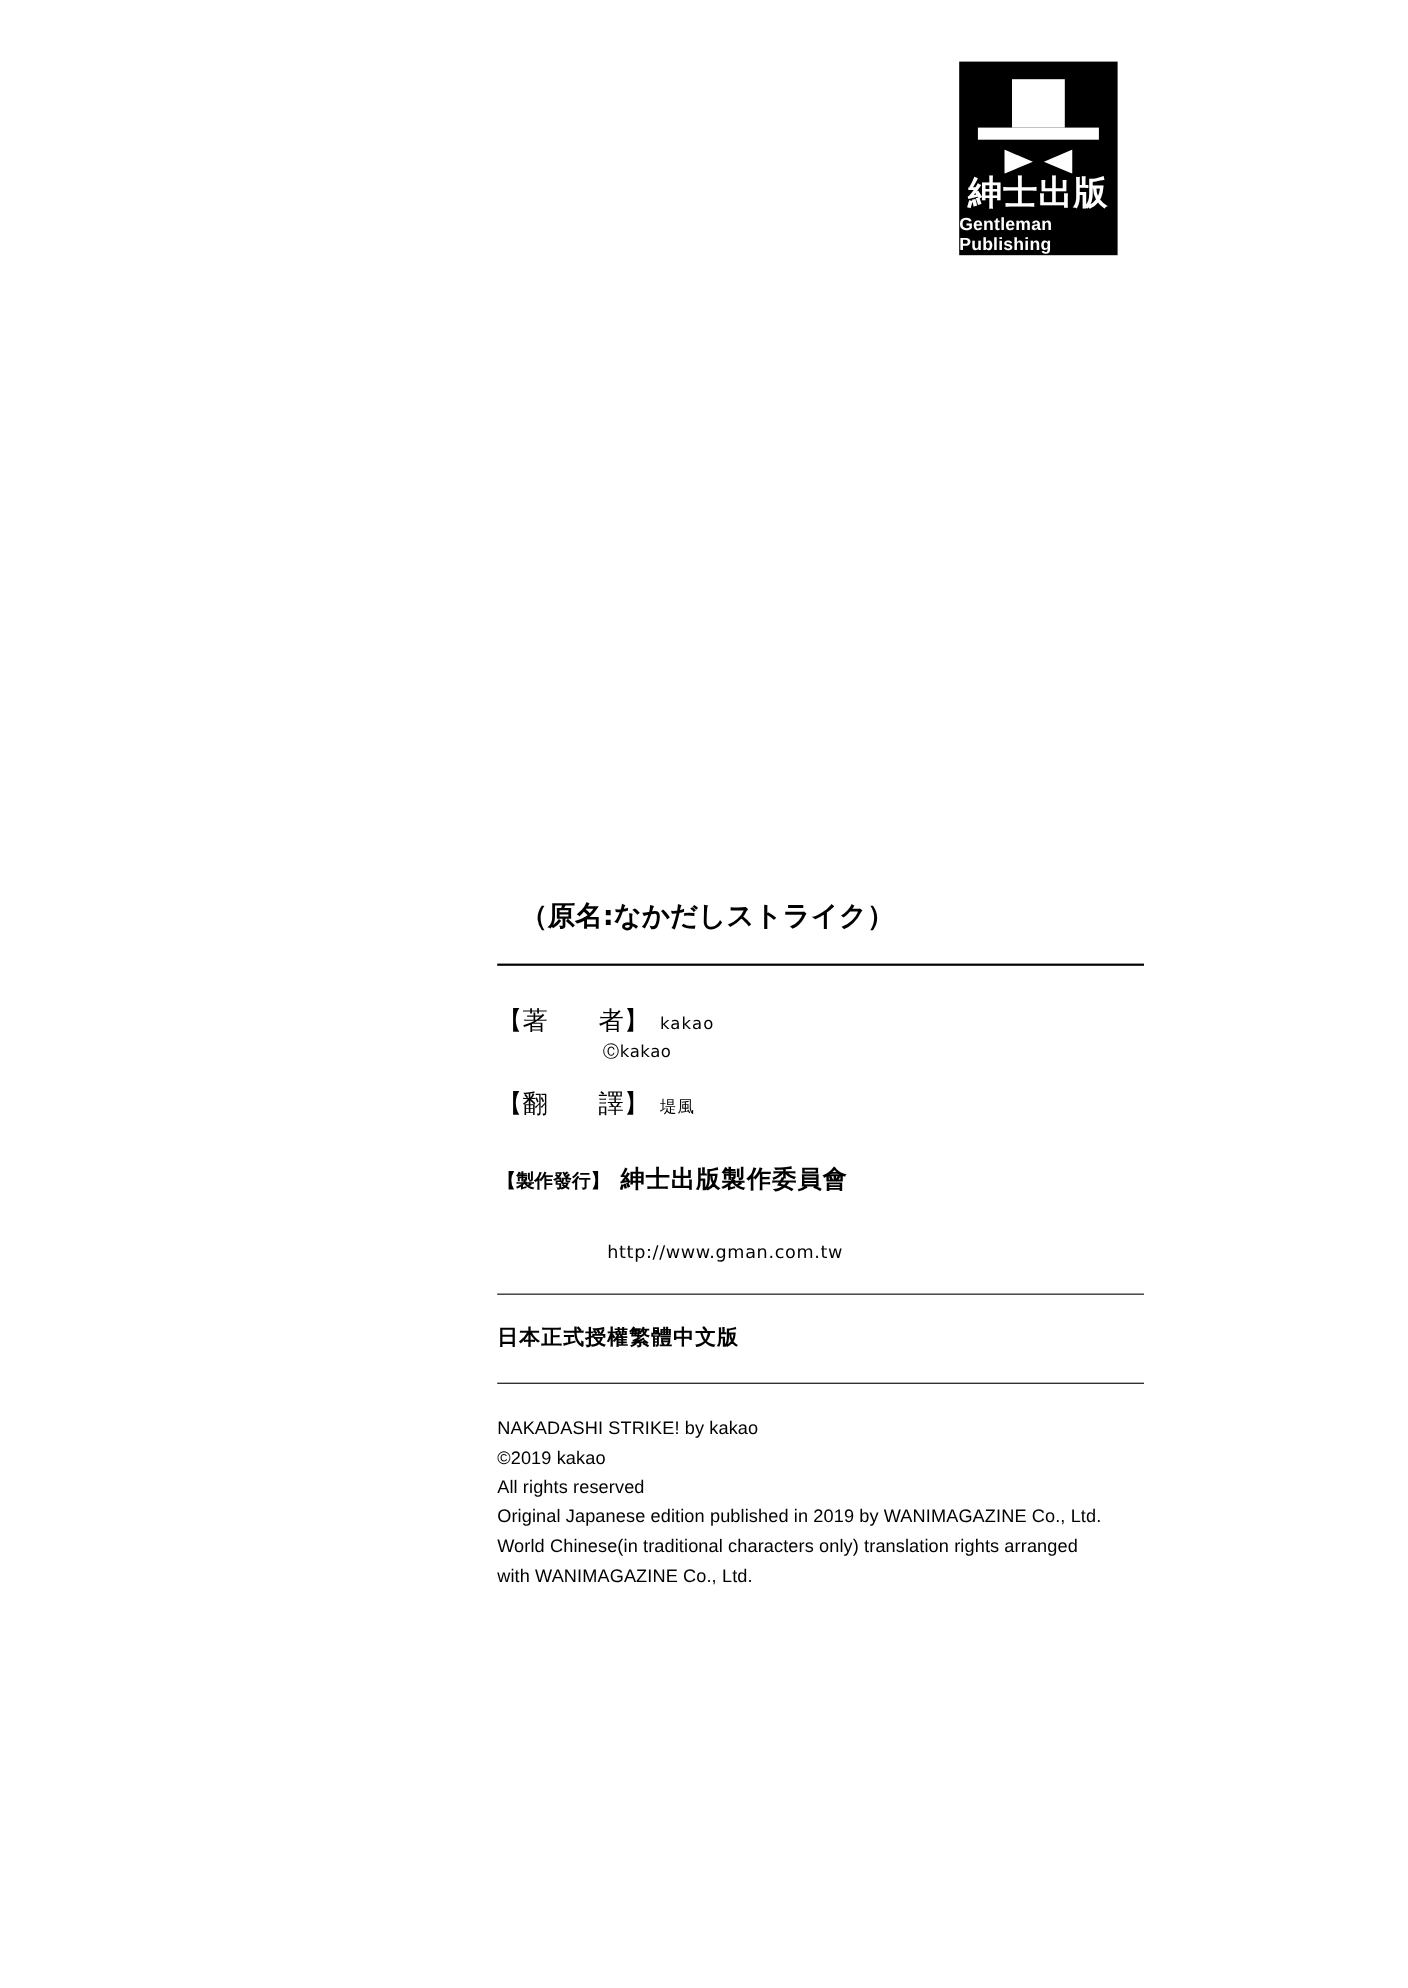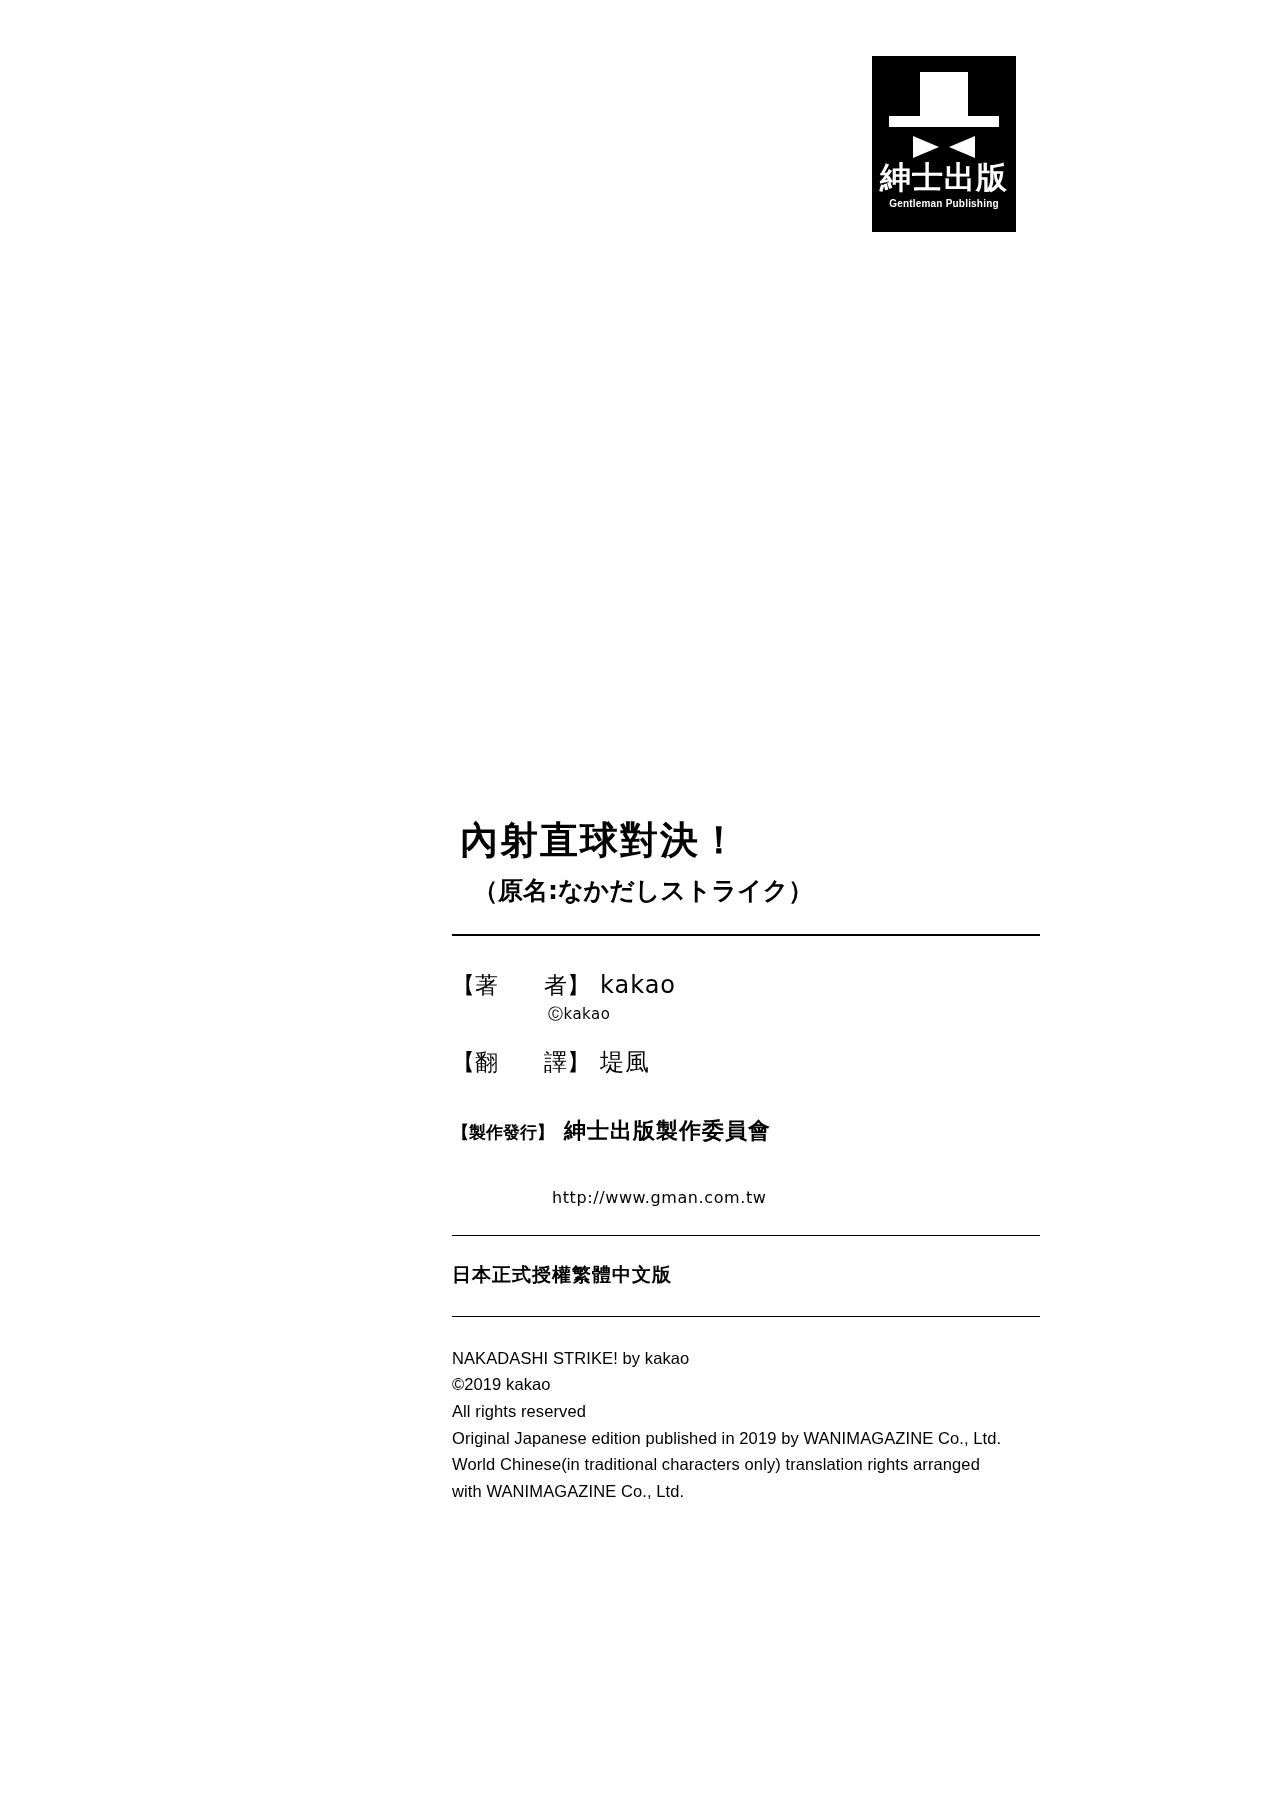--- a/index.html
+++ b/index.html
@@ -63,21 +63,21 @@
     font-family: "DejaVu Sans", sans-serif;
     font-weight: bold;
     font-size: 31px;
     letter-spacing: 1px;
     line-height: 1;
     margin-top: 4px;
   }
   .logo-en {
     font-family: "Liberation Sans", sans-serif;
     font-weight: bold;
-    font-size: 10px;
+    font-size: 16px;
     letter-spacing: 0.2px;
     margin-top: 5px;
   }
 
   
   .colophon {
     position: absolute;
     left: 452px;
     top: 818px;
     width: 588px;
@@ -115,21 +115,21 @@
     display: flex;
     align-items: baseline;
     font-family: "DejaVu Sans", sans-serif;
   }
   .credit-label {
     font-size: 23px;
     letter-spacing: 0px;
     white-space: pre;
   }
   .credit-value {
-    font-size: 24px;
+    font-size: 15px;
     margin-left: 10px;
     letter-spacing: 1px;
   }
   .credit-value.big {
     font-weight: bold;
     font-size: 22px;
   }
   .credit-note {
     font-family: "DejaVu Sans", sans-serif;
     font-size: 15px;
@@ -178,21 +178,20 @@
       <polygon points="0,0 26,11 0,22" fill="#ffffff"></polygon>
       <polygon points="62,0 36,11 62,22" fill="#ffffff"></polygon>
     </svg>
   </div>
   <div class="logo-cn">紳士出版</div>
   <div class="logo-en">Gentleman Publishing</div>
 </div>
 
 <div class="colophon">
 
-  <h1 class="title-main">內射直球對決！</h1>
   <div class="title-sub">（原名:なかだしストライク）</div>
 
   <hr class="rule">
 
   <div class="credits">
 
     <div class="credit-row">
       <span class="credit-label">【著　　者】</span>
       <span class="credit-value">kakao</span>
     </div>

